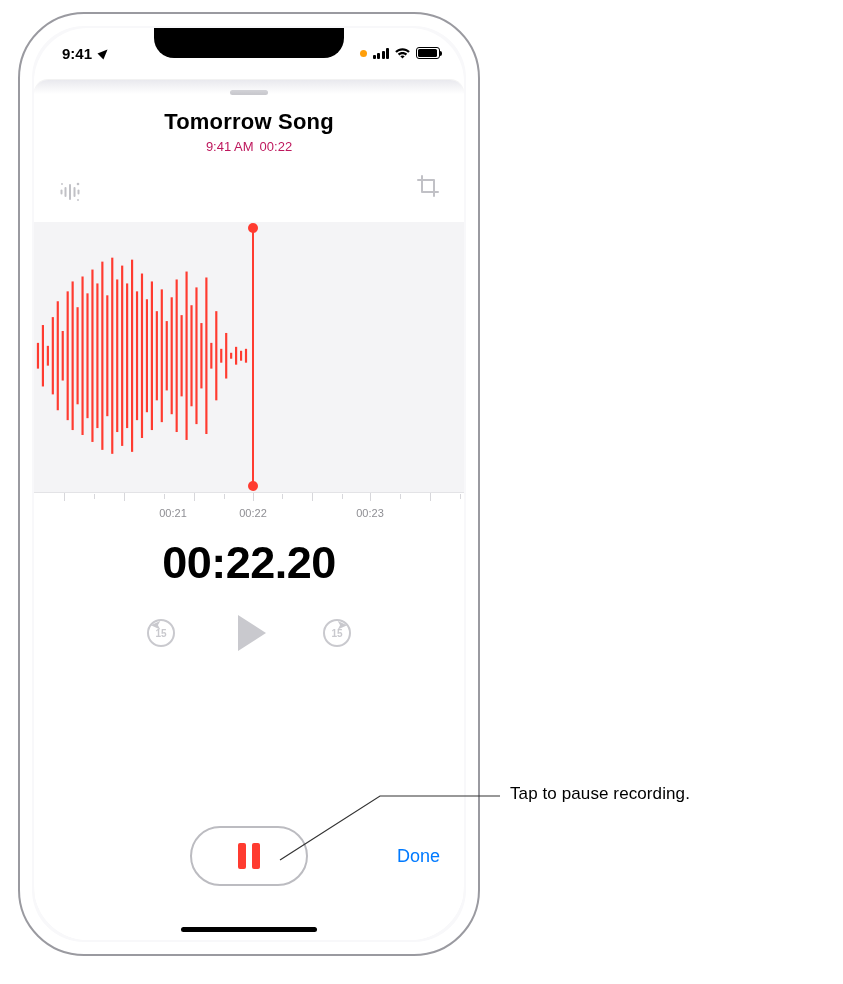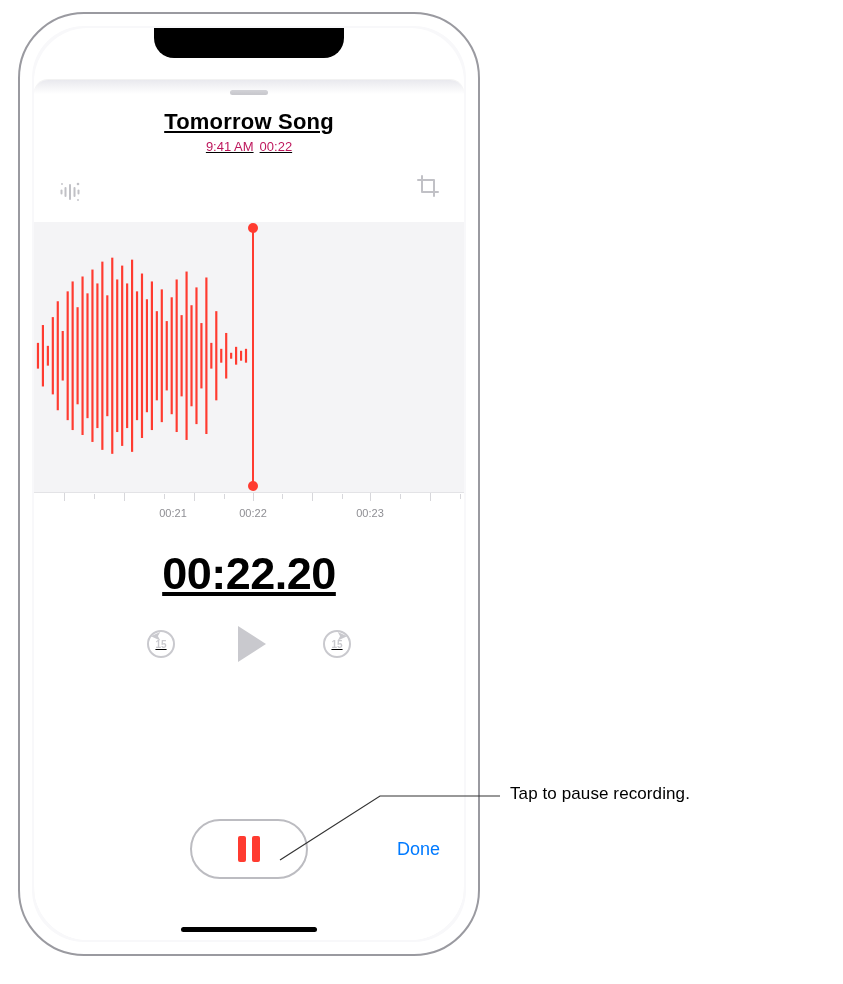--- a/index.html
+++ b/index.html
@@ -85,21 +85,20 @@
   
   .sheet {
     position: absolute;
     left: 0; right: 0;
     top: 52px;
     bottom: 0;
     background: #ffffff;
     border-top-left-radius: 14px;
     border-top-right-radius: 14px;
     box-shadow: 0 -1px 0 rgba(0,0,0,0.05);
-    text-decoration: underline;
   }
   .sheet-top-shadow {
     position:absolute; left:0; right:0; top:52px; height:14px;
     background: linear-gradient(#e9e9ee, rgba(233,233,238,0));
     border-top-left-radius:14px; border-top-right-radius:14px;
     z-index:5;
   }
   .grabber {
     width: 38px; height: 5px; background:#c9c9ce; border-radius: 3px;
     margin: 10px auto 14px;
@@ -138,21 +137,21 @@
   }
   .ruler .tick { position:absolute; top:14px; white-space:nowrap; transform:translateX(-50%);}
   .ruler .minor { position:absolute; top:0; width:1px; height:8px; background:#d7d7db;}
   .ruler .minor.short { height:5px; top:1px;}
 
   
   .timer {
     text-align:center;
     font-size: 45px;
     font-weight: 600;
-    margin-top: 20px;
+    margin-top: 9px;
     letter-spacing: -0.5px;
   }
 
   
   .pb-row {
     margin-top: 24px;
     display:flex; align-items:center; justify-content:center; gap:48px;
     color:#c9c9ce;
   }
   .pb-btn { width:40px; height:40px; display:flex; align-items:center; justify-content:center;}
@@ -165,21 +164,21 @@
     border-left: 28px solid #c9c9ce;
     border-top: 18px solid transparent;
     border-bottom: 18px solid transparent;
     margin-left:6px;
   }
 
   
   .bottom-row {
     position:absolute;
     left:0; right:0;
-    bottom: 51px;
+    bottom: 44px;
     height: 80px;
     display:flex; align-items:center; justify-content:center;
   }
   .rec-pause-btn {
     width: 118px; height:60px;
     border:2px solid #bcbcc1;
     border-radius: 40px;
     display:flex; align-items:center; justify-content:center;
     background:#fff;
   }
@@ -214,20 +213,43 @@
 
 <div class="phone">
   <span class="side-btn sb-left1"></span>
   <span class="side-btn sb-left2"></span>
   <span class="side-btn sb-left3"></span>
   <span class="side-btn sb-right"></span>
 
   <div class="bezel">
     <div class="notch"></div>
 
+    <div class="status-bar">
+      <div class="status-left">
+        <span>9:41</span>
+        <span class="loc-arrow"></span>
+      </div>
+      <div class="status-right">
+        <span class="rec-dot"></span>
+        <span class="sig-bars">
+            <span></span>
+            <span></span>
+            <span></span>
+            <span></span>
+          </span>
+        <span>
+          <svg width="17" height="12" viewBox="0 0 17 12">
+              <path d="M8.5 11.5 L6.3 9.3 C7.5 8.2 9.5 8.2 10.7 9.3 Z M3.8 6.8 C6.4 4.3 10.6 4.3 13.2 6.8 L11.6 8.4 C9.9 6.8 7.1 6.8 5.4 8.4 Z M1.2 4.2 C5.2 0.3 11.8 0.3 15.8 4.2 L14.2 5.8 C11.1 2.8 5.9 2.8 2.8 5.8 Z" fill="#000"></path>
+            </svg>
+        </span>
+        <span class="battery">
+            <span class="fill"></span>
+          </span>
+      </div>
+    </div>
 
     <div class="sheet-top-shadow"></div>
     <div class="sheet">
       <div class="grabber"></div>
       <div class="rec-title">Tomorrow Song</div>
       <div class="rec-sub">
         <span>9:41 AM</span><span class="gap"></span><span>00:22</span>
       </div>
 
       <div class="tool-row">

